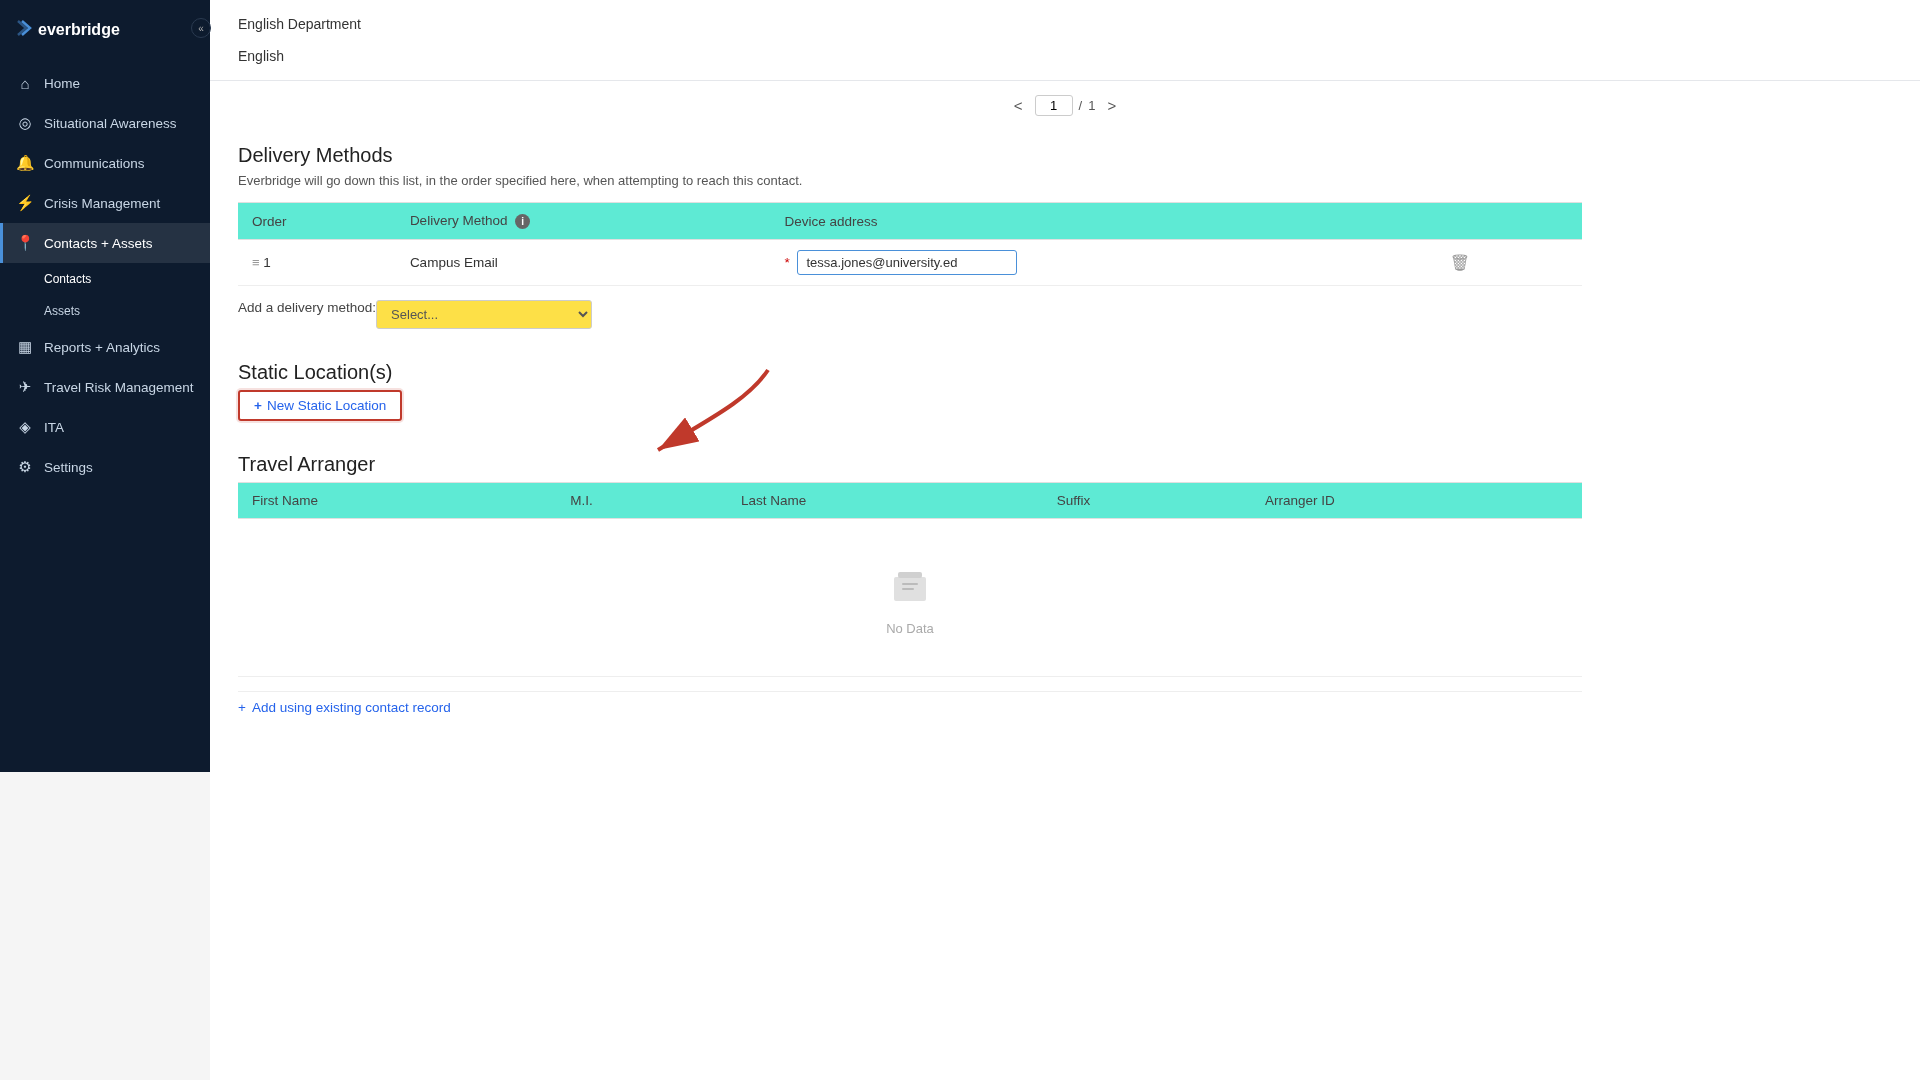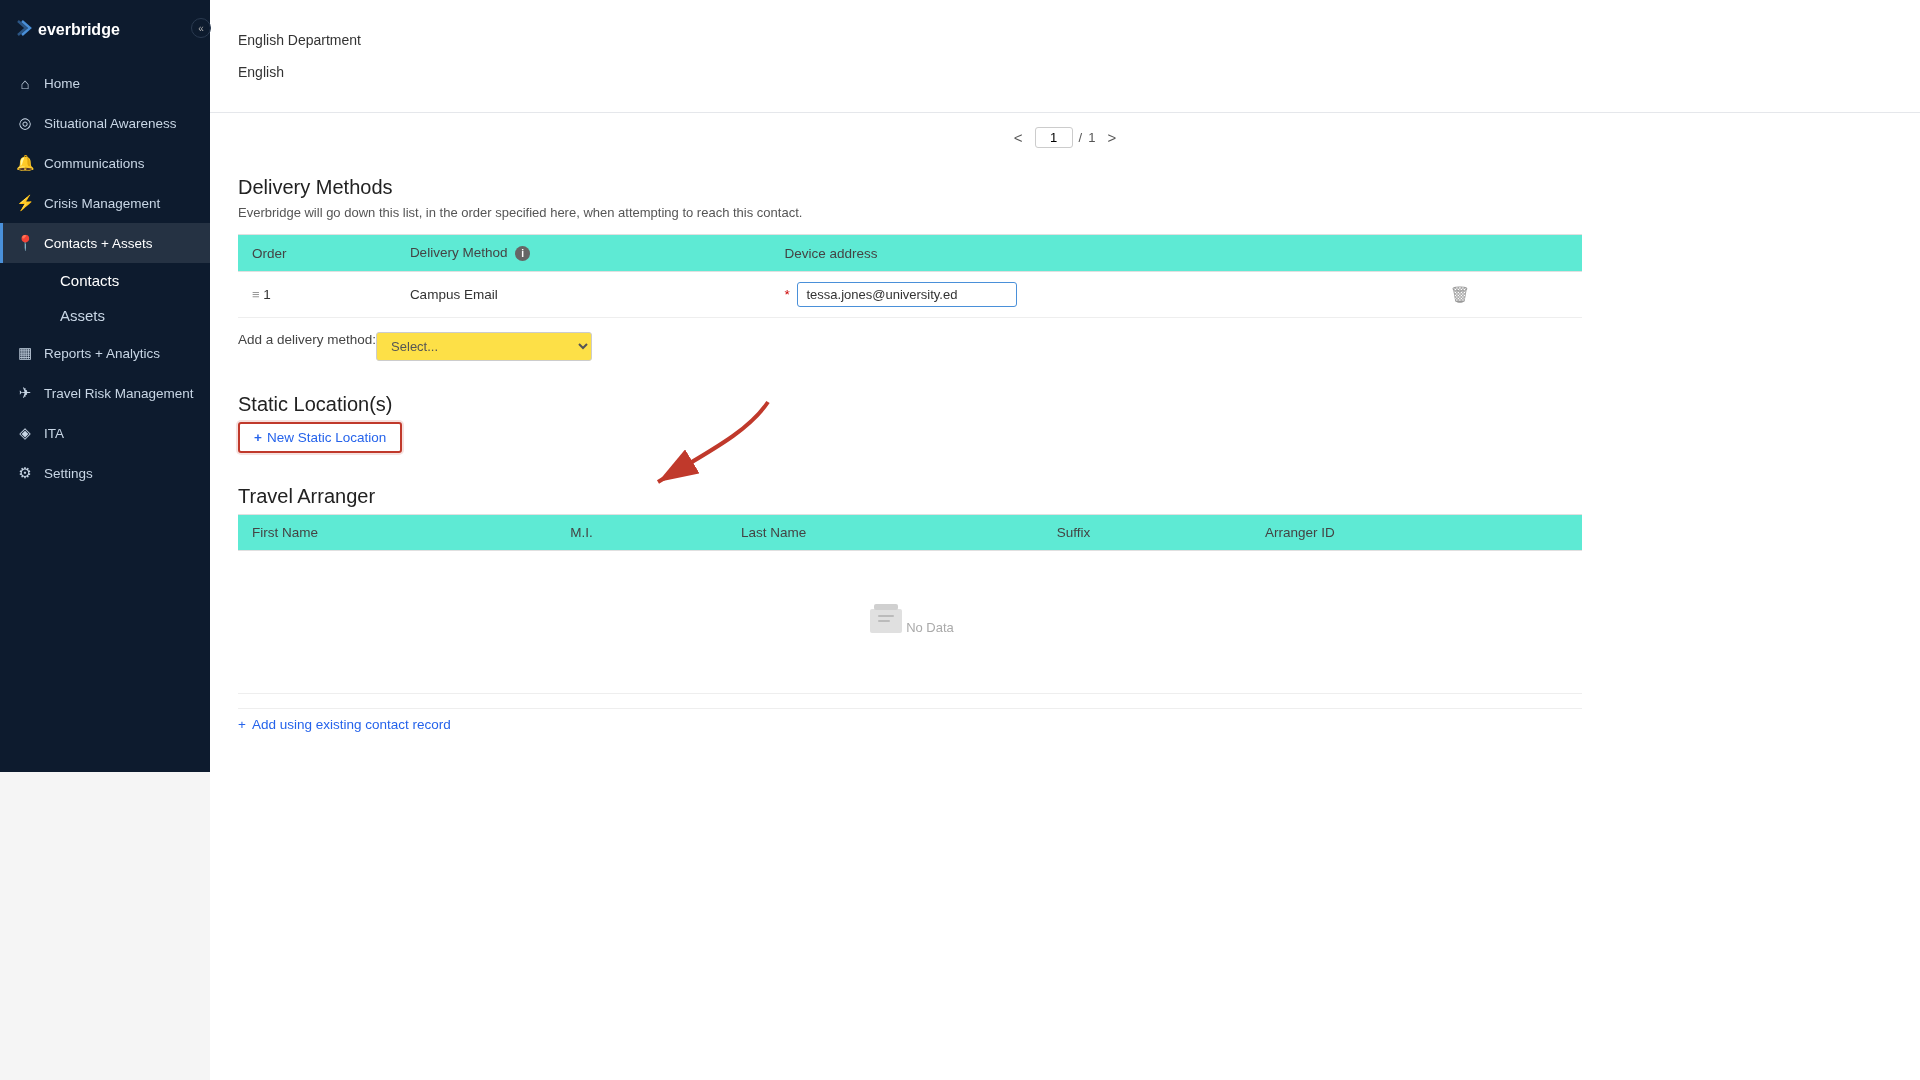--- a/index.html
+++ b/index.html
@@ -60,44 +60,44 @@
     .nav-item-active-bar {
       position: absolute;
       left: 0; top: 0; bottom: 0;
       width: 3px;
       background: #4a90d9;
     }
     .nav-item .icon { font-size: 15px; width: 18px; text-align: center; }
     .nav-sub-item {
       display: flex;
       align-items: center;
-      padding: 9px 16px 9px 60px;
+      padding: 9px 16px 9px 44px;
       cursor: pointer;
       color: #c8d6e5;
-      font-size: 15px;
+      font-size: 12px;
     }
     .nav-sub-item.active { color: #fff; font-weight: 500; }
 
     
     .main-content {
       flex: 1;
       background: #fff;
       overflow-y: auto;
       height: 1080px;
     }
 
     .content-area {
       padding: 0 28px 40px 28px;
       max-width: 1400px;
     }
 
     
     .top-list {
       border-bottom: 1px solid #e5e7eb;
-      padding: 24px 0;
+      padding: 8px 0;
     }
     .top-list-item {
       padding: 8px 28px;
       font-size: 14px;
       color: #333;
       cursor: pointer;
     }
 
     
     .pagination {
@@ -225,21 +225,21 @@
       position: absolute;
       left: 370px;
       top: -30px;
       pointer-events: none;
     }
 
     
     .travel-section { }
     .no-data-container {
       display: flex;
-      flex-direction: row;
+      flex-direction: column;
       align-items: center;
       justify-content: center;
       padding: 40px 0 30px 0;
       color: #bbb;
     }
     .no-data-icon {
       font-size: 36px;
       margin-bottom: 8px;
       color: #ccc;
     }

